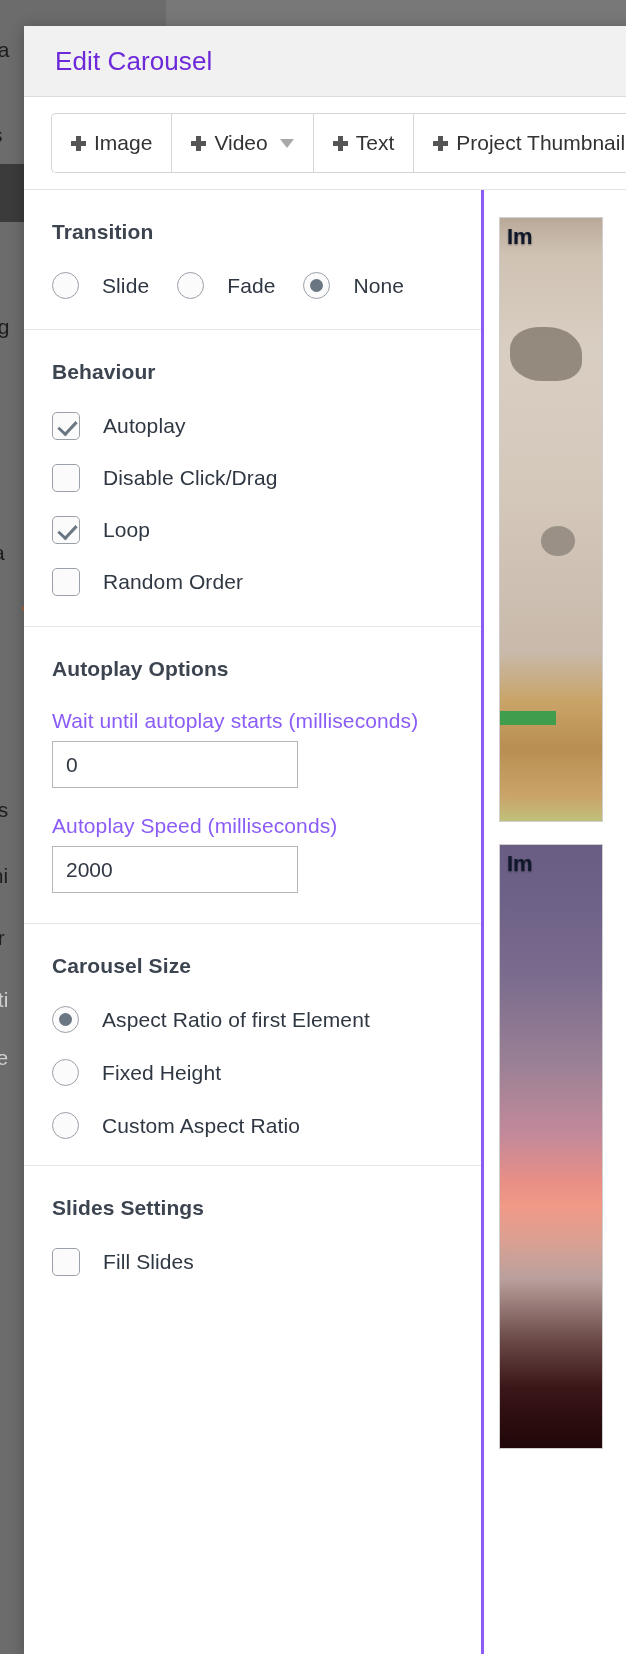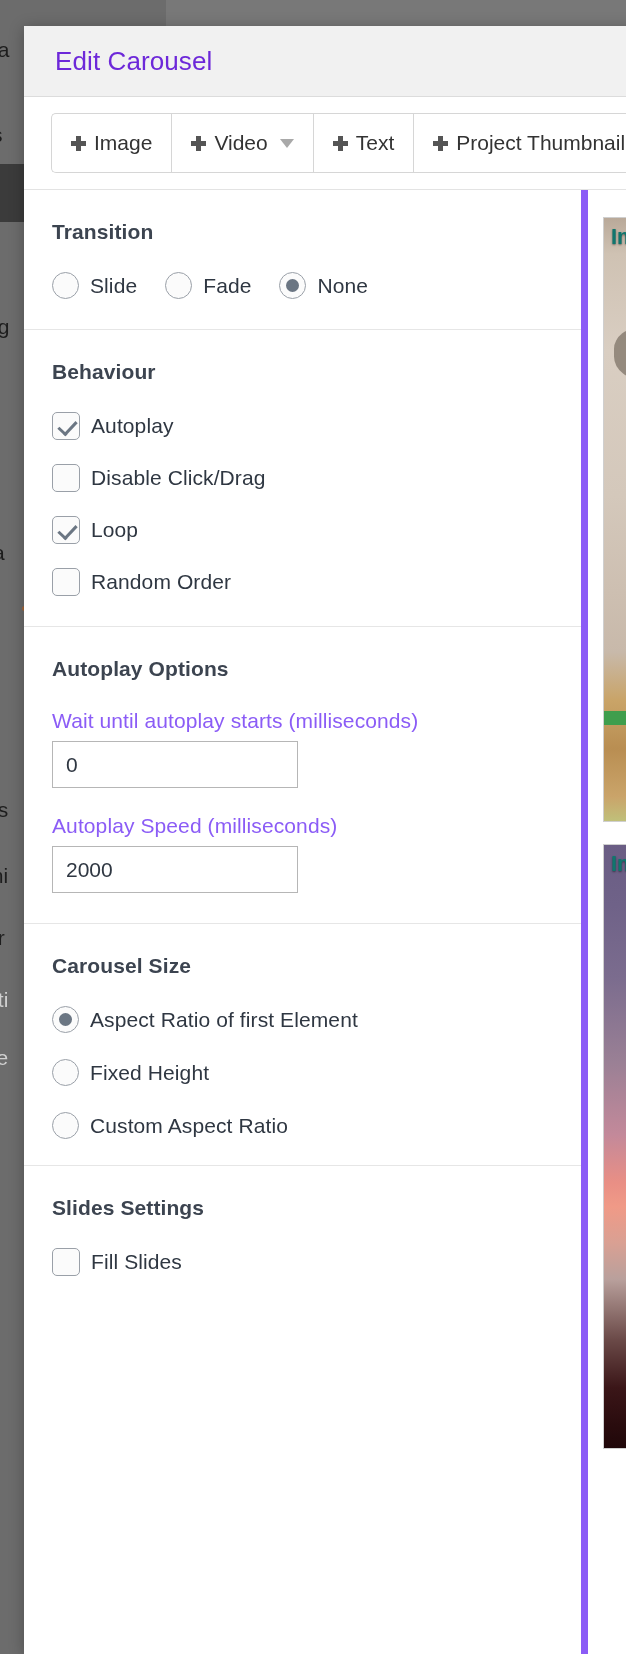--- a/index.html
+++ b/index.html
@@ -136,23 +136,23 @@
     margin-left: 4px;
     flex: none;
   }
 
   
   .modal-body {
     display: flex;
     height: calc(1628px - 71px - 93px);
   }
   .settings-col {
-    width: 564px;
+    width: 460px;
     flex: none;
-    border-right: 7px solid #8b5cf6;
+    border-right: 3px solid #8b5cf6;
     overflow: hidden;
   }
   .slides-col {
     flex: 1;
     padding: 27px 0 0 15px;
     overflow: hidden;
   }
 
   .section {
     padding: 30px 28px 30px 28px;
@@ -197,20 +197,21 @@
     left: 50%; top: 50%;
     width: 13px; height: 13px;
     margin: -6.5px 0 0 -6.5px;
     border-radius: 50%;
     background: #6b7683;
   }
   .opt-label {
     font-size: 21px;
     color: #2f3742;
     letter-spacing: .1px;
+    margin-left: 12px;
   }
 
   
   .check-item {
     display: flex;
     align-items: center;
     gap: 11px;
     margin-bottom: 24px;
     cursor: pointer;
   }
@@ -263,21 +264,21 @@
     margin-bottom: 22px;
     border: 1px solid #cfcfcf;
     background: #ddd;
     overflow: hidden;
   }
   .thumb-label {
     position: absolute;
     left: 7px; top: 6px;
     font-size: 22px;
     font-weight: bold;
-    color: #0f766e;
+    color: #0f172a;
     text-shadow: 0 1px 2px rgba(0,0,0,.45);
     white-space: nowrap;
     z-index: 2;
   }
   .thumb-img { position: absolute; inset: 0; }
 
   
   .img-wall {
     background:
       linear-gradient(to bottom,

